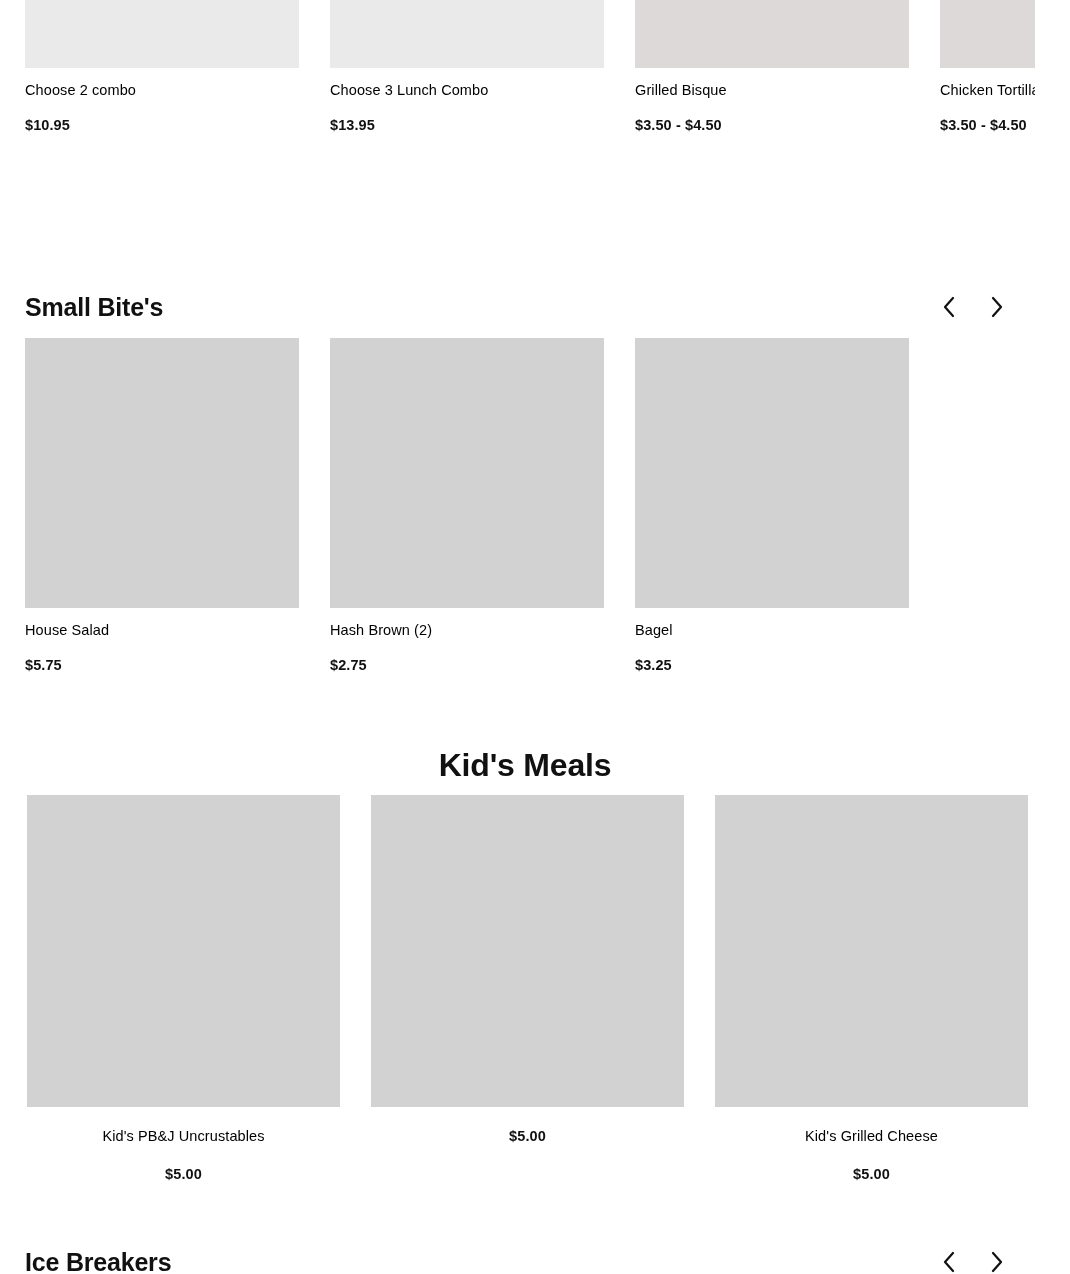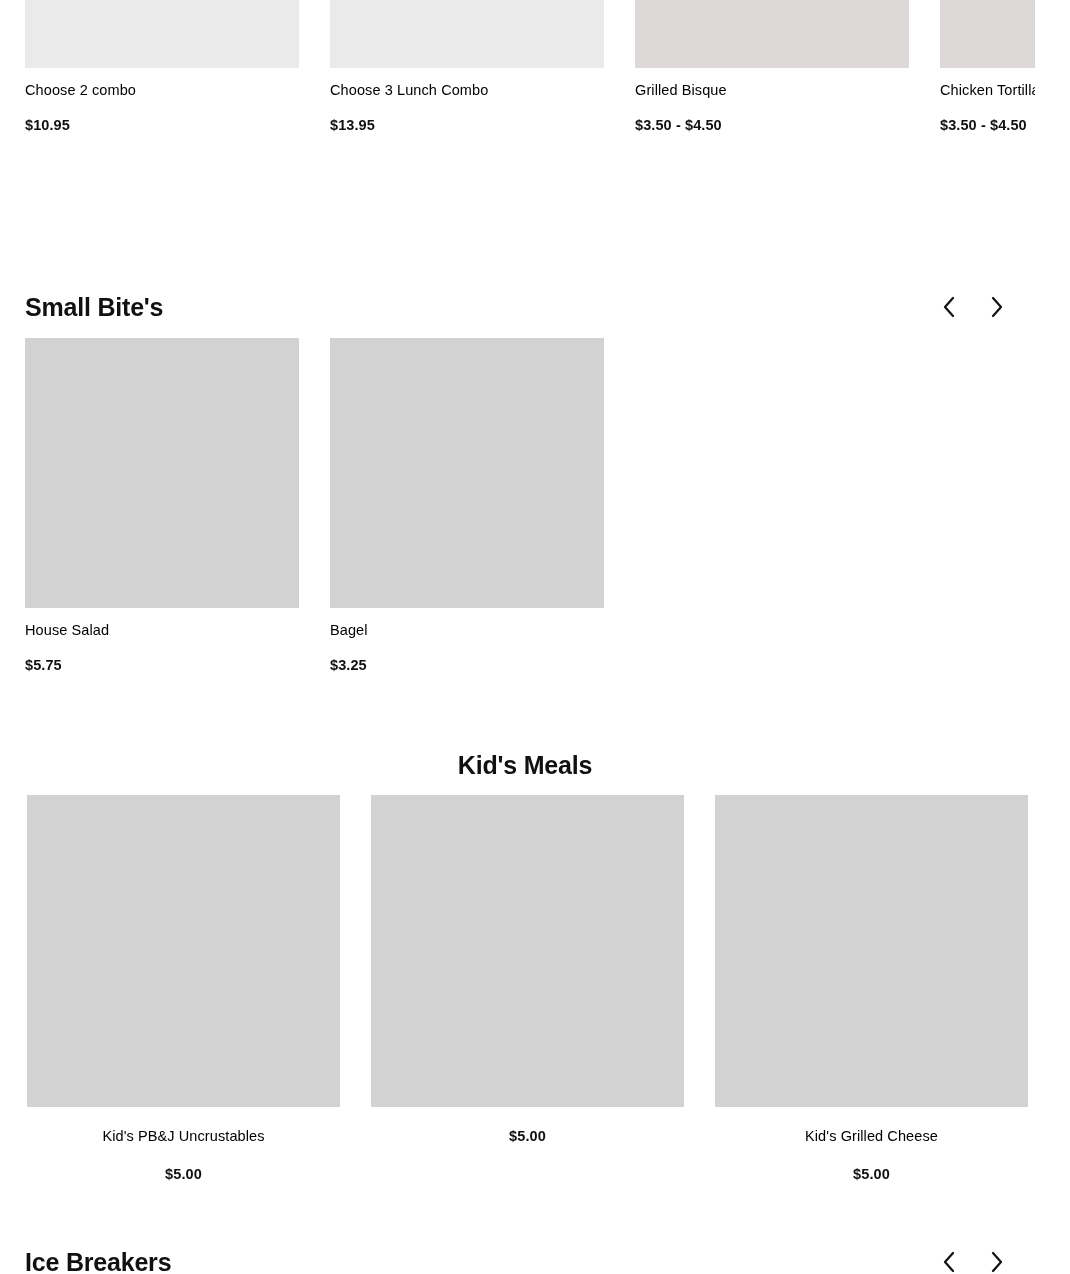--- a/index.html
+++ b/index.html
@@ -122,21 +122,21 @@
   #row-small .card-thumb { height: 270px; }
 
   
   .centered-head {
     position: absolute;
     left: 0;
     width: 1050px;
     text-align: center;
   }
   .centered-head .section-title {
-    font-size: 25px;
+    font-size: 32px;
     font-weight: 700;
   }
 
   #kids-grid {
     position: absolute;
     left: 0;
     top: 795px;
     width: 1035px;
     overflow: hidden;
   }
@@ -208,20 +208,25 @@
   <div class="rail-clip" id="row-small">
     <div class="rail">
 
 
       <div class="card">
         <div class="card-thumb"></div>
         <div class="card-title">House Salad</div>
         <div class="card-price">$5.75</div>
       </div>
 
+      <div class="card">
+        <div class="card-thumb"></div>
+        <div class="card-title">Hash Brown (2)</div>
+        <div class="card-price">$2.75</div>
+      </div>
 
       <div class="card">
         <div class="card-thumb"></div>
         <div class="card-title">Bagel</div>
         <div class="card-price">$3.25</div>
       </div>
 
     </div>
   </div>
 

